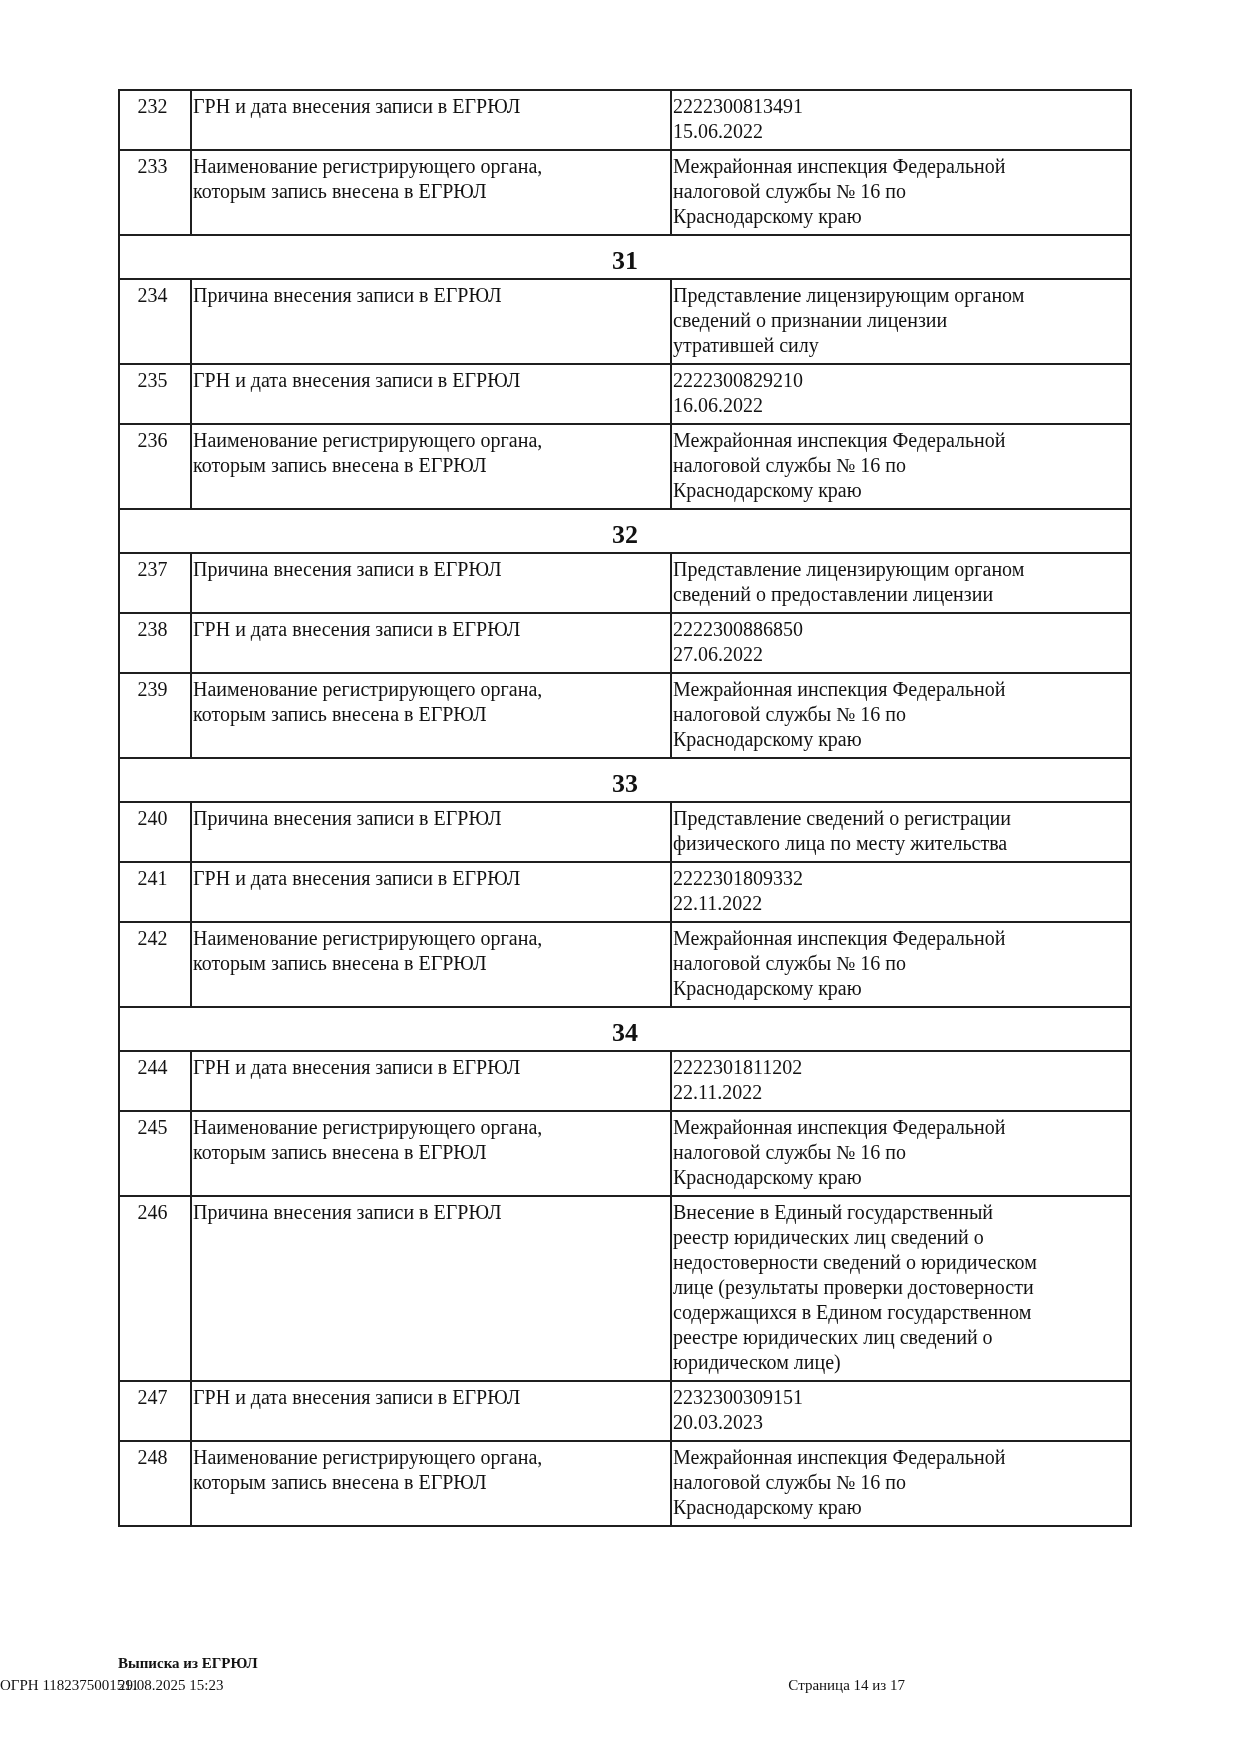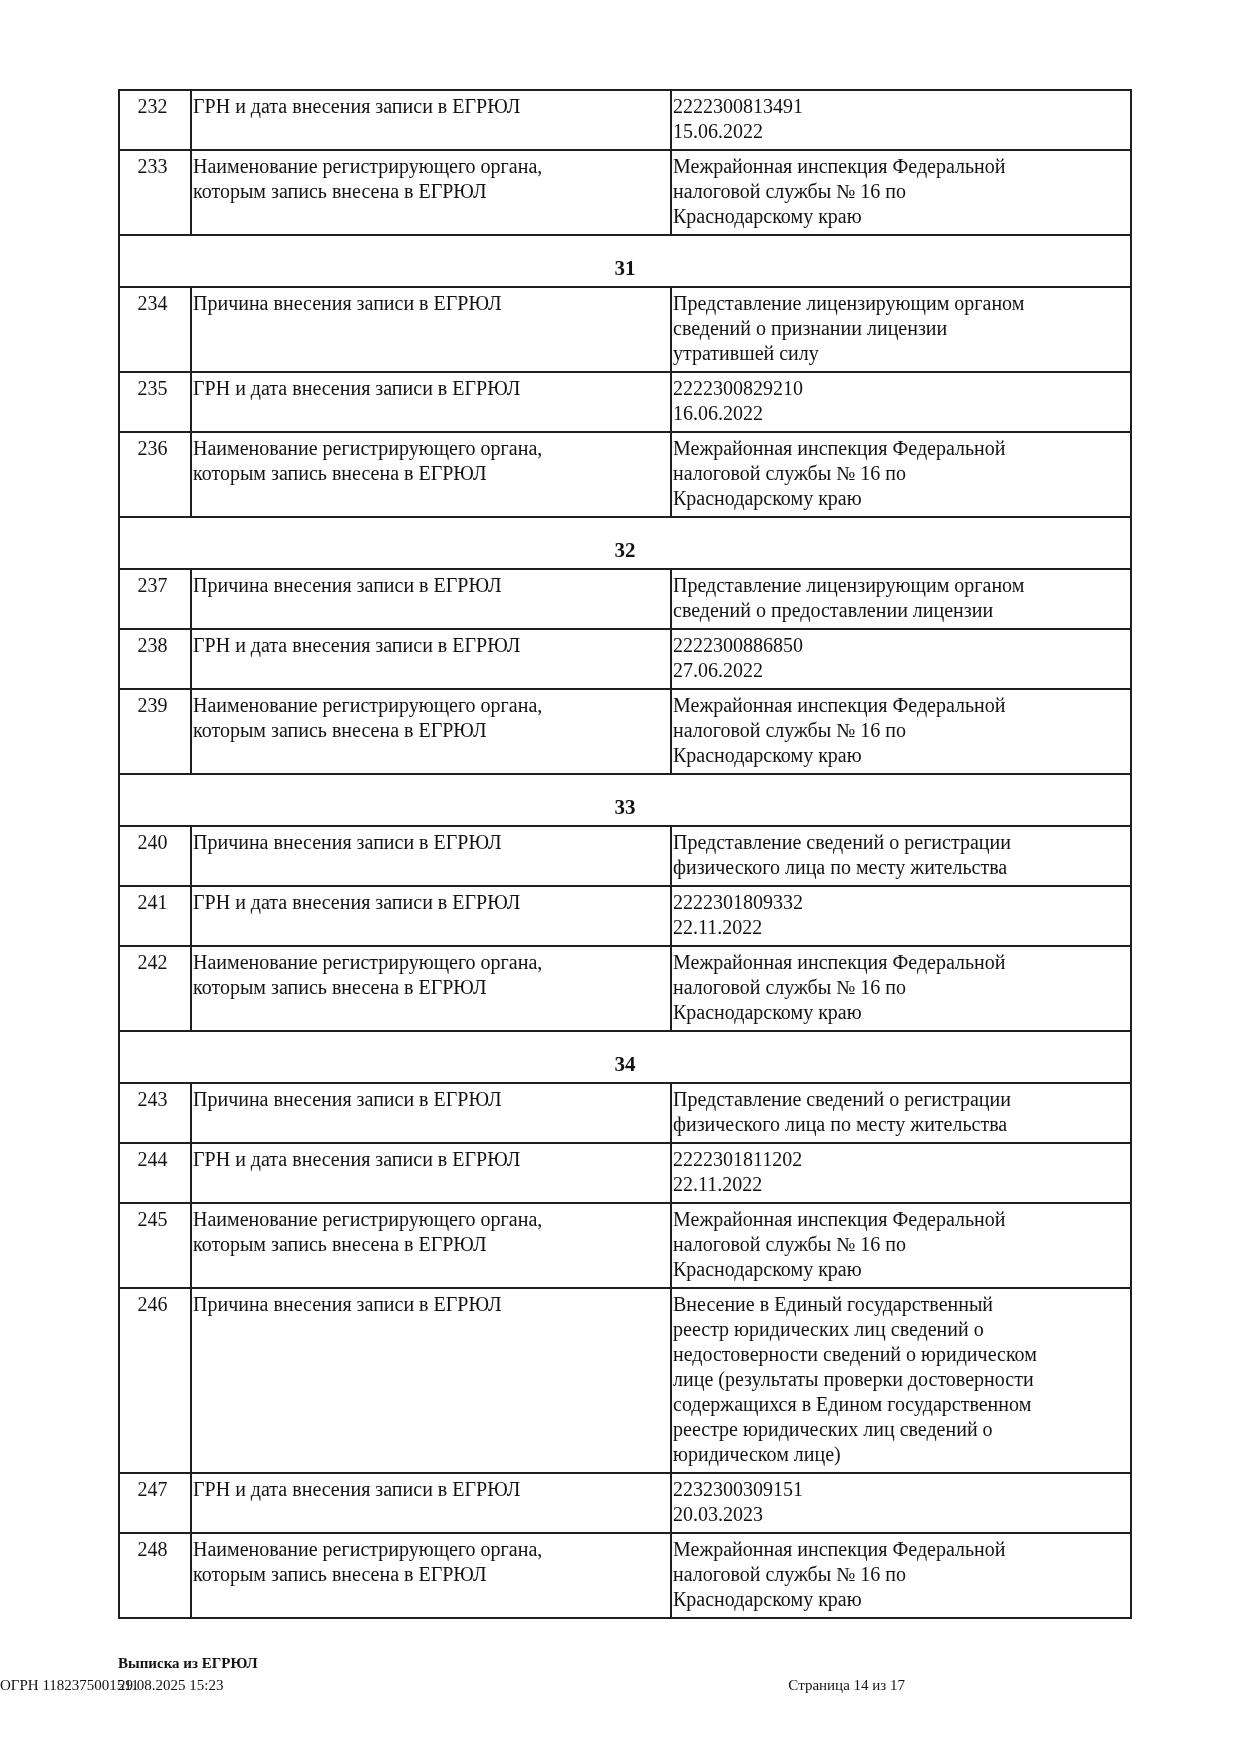--- a/index.html
+++ b/index.html
@@ -41,22 +41,22 @@
     text-align: center;
     padding-left: 2px;
     padding-right: 2px;
   }
   td.label { }
   td.value { padding-left: 8px; margin-left: 48px; }
   tr.section-row td {
     text-align: center;
     font-weight: bold;
     white-space: normal;
-    padding: 20px 2px 5px 2px;
-    font-size: 21px;
+    padding: 12px 2px 5px 2px;
+    font-size: 26px;
     line-height: 25px;
   }
   .footer {
     position: absolute;
     left: 0;
     top: 1652px;
     width: 1000px;
     height: 60px;
     font-size: 15px;
     line-height: 22px;
@@ -174,26 +174,20 @@
         <tr>
           <td class="num">242</td>
           <td class="label">Наименование регистрирующего органа,
 которым запись внесена в ЕГРЮЛ</td>
           <td class="value">Межрайонная инспекция Федеральной
 налоговой службы № 16 по
 Краснодарскому краю</td>
         </tr>
         <tr class="section-row">
           <td colspan="3" class="section-cell">34</td>
-        </tr>
-        <tr>
-          <td class="num">243</td>
-          <td class="label">Причина внесения записи в ЕГРЮЛ</td>
-          <td class="value">Представление сведений о регистрации
-физического лица по месту жительства</td>
         </tr>
         <tr>
           <td class="num">244</td>
           <td class="label">ГРН и дата внесения записи в ЕГРЮЛ</td>
           <td class="value">2222301811202
 22.11.2022</td>
         </tr>
         <tr>
           <td class="num">245</td>
           <td class="label">Наименование регистрирующего органа,

